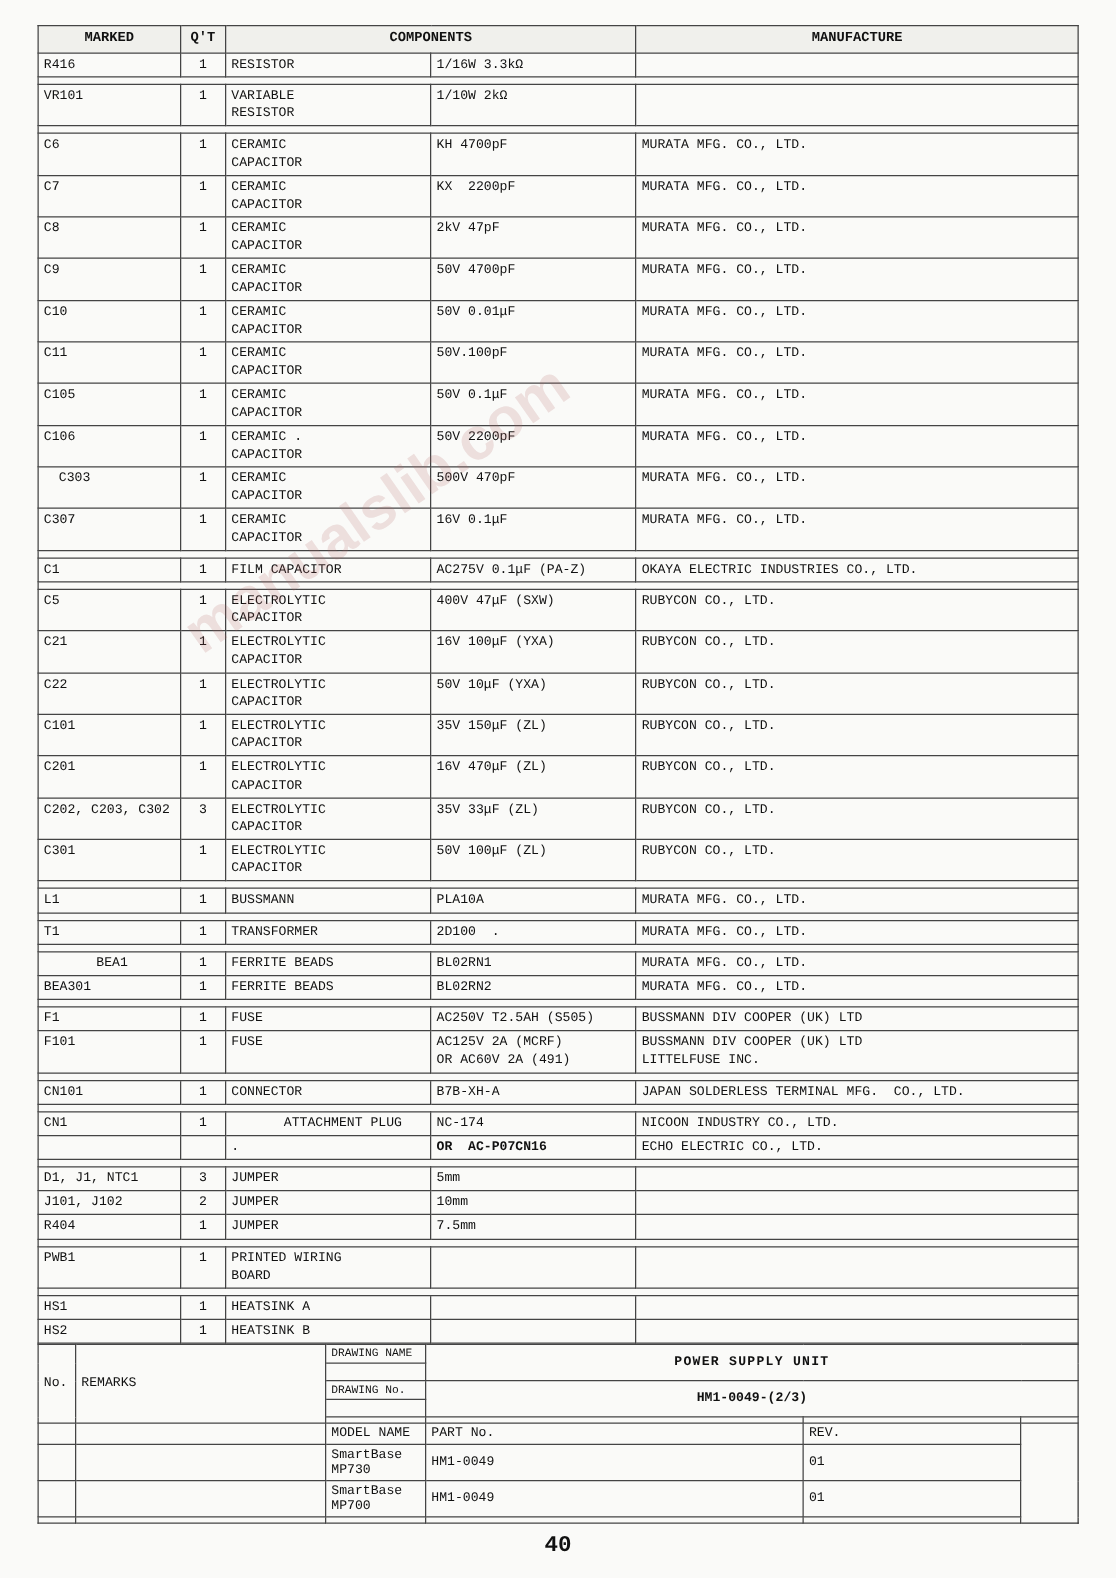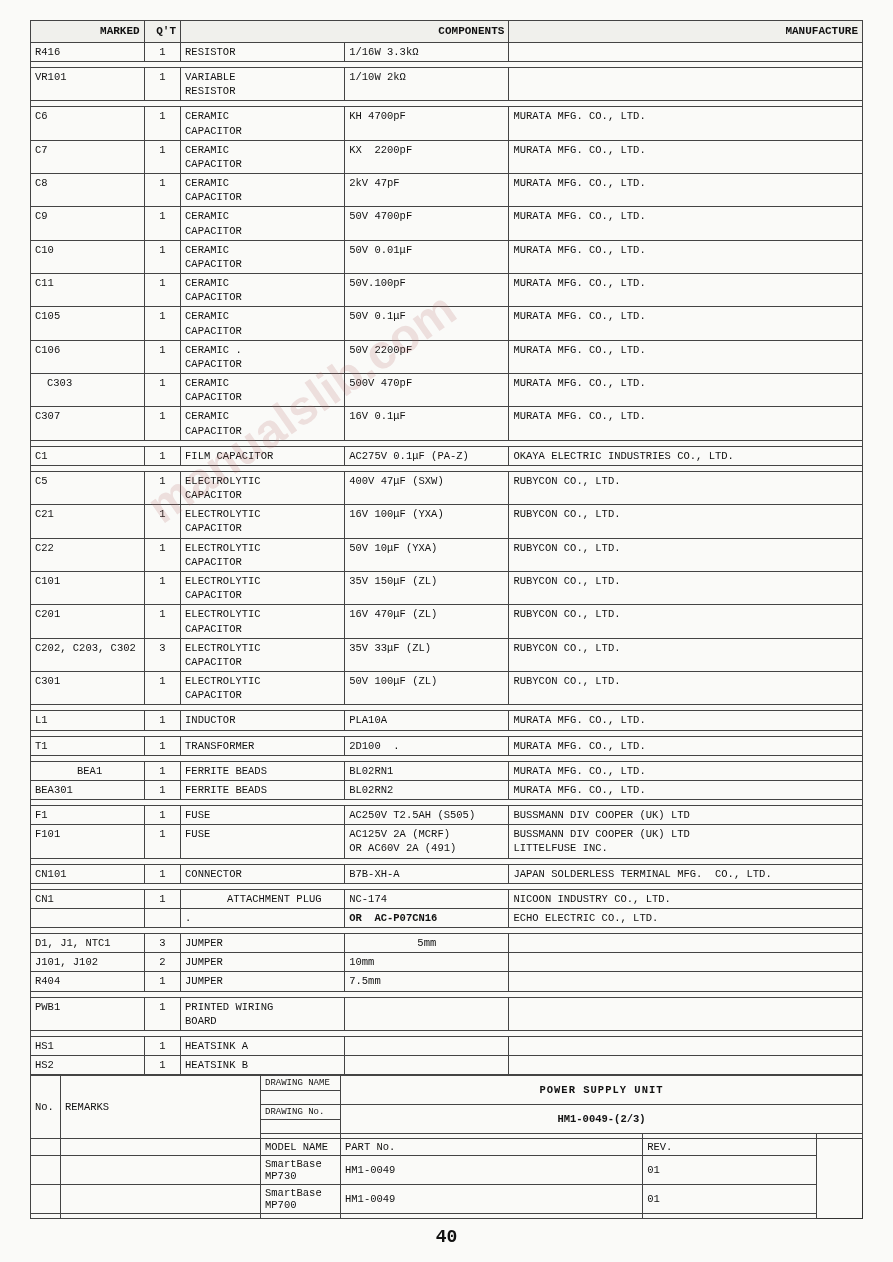--- a/index.html
+++ b/index.html
@@ -25,21 +25,21 @@
       border: 1.5px solid #333;
     }
     .main-table th, .main-table td {
       border: 1px solid #444;
       padding: 2px 4px;
       vertical-align: top;
       font-size: 10.5px;
       line-height: 1.35;
     }
     .main-table th {
-      text-align: right;
+      text-align: center;
       font-weight: bold;
       font-size: 11px;
       background: #f0f0ec;
       padding: 3px 4px;
     }
     .col-marked { width: 90px; }
     .col-qty { width: 28px; text-align: center; }
     .col-comp { width: 260px; margin-left: 20px; }
     .col-mfg { width: 280px; }
     .watermark {
@@ -270,21 +270,21 @@
 CAPACITOR</td>
           <td style="white-space: pre-wrap; width: 130px;">50V 100μF (ZL)</td>
           <td style="white-space: pre-wrap;">RUBYCON CO., LTD.</td>
         </tr>
         <tr>
           <td style="height:6px;" colspan="5"></td>
         </tr>
         <tr>
           <td style="white-space: pre-wrap;">L1</td>
           <td class="qty">1</td>
-          <td style="white-space: pre-wrap; width: 130px;">INDUCTOR</td>
+          <td style="white-space: pre-wrap; width: 130px;">BUSSMANN</td>
           <td style="white-space: pre-wrap; width: 130px;">PLA10A</td>
           <td style="white-space: pre-wrap;">MURATA MFG. CO., LTD.</td>
         </tr>
         <tr>
           <td style="height:6px;" colspan="5"></td>
         </tr>
         <tr>
           <td style="white-space: pre-wrap;">T1</td>
           <td class="qty">1</td>
           <td style="white-space: pre-wrap; width: 130px;">TRANSFORMER</td>
@@ -354,21 +354,21 @@
           <td style="white-space: pre-wrap; width: 130px; font-weight: bold;">OR  AC-P07CN16</td>
           <td style="white-space: pre-wrap;">ECHO ELECTRIC CO., LTD.</td>
         </tr>
         <tr>
           <td style="height:6px;" colspan="5"></td>
         </tr>
         <tr>
           <td style="white-space: pre-wrap;">D1, J1, NTC1</td>
           <td class="qty">3</td>
           <td style="white-space: pre-wrap; width: 130px;">JUMPER</td>
-          <td style="white-space: pre-wrap; width: 130px; text-align: center;">5mm</td>
+          <td style="white-space: pre-wrap; width: 130px;">5mm</td>
           <td style="white-space: pre-wrap;"></td>
         </tr>
         <tr>
           <td style="white-space: pre-wrap;">J101, J102</td>
           <td class="qty">2</td>
           <td style="white-space: pre-wrap; width: 130px;">JUMPER</td>
           <td style="white-space: pre-wrap; width: 130px;">10mm</td>
           <td style="white-space: pre-wrap;"></td>
         </tr>
         <tr>

